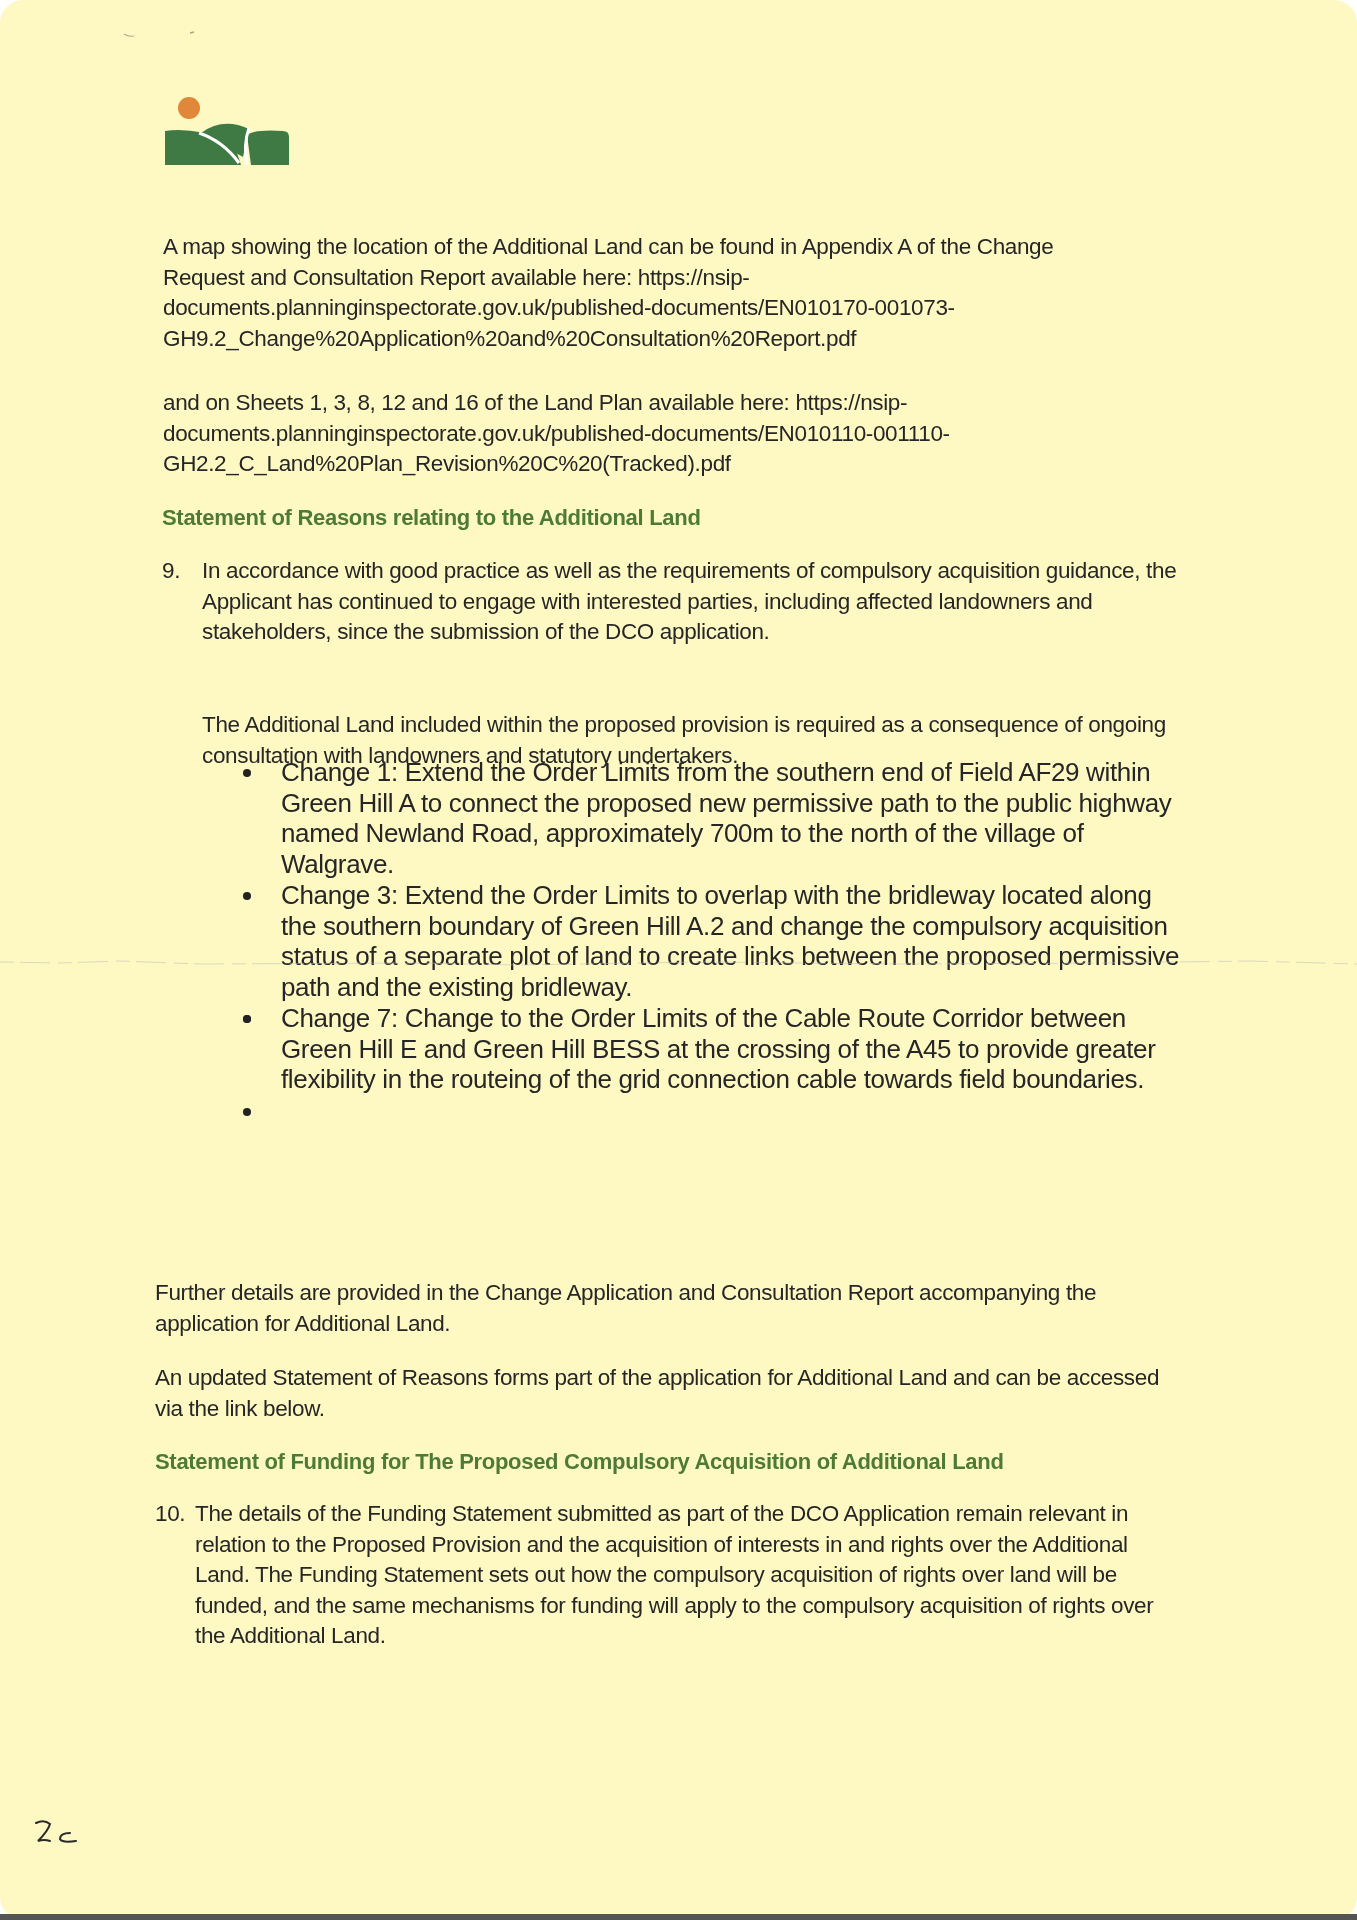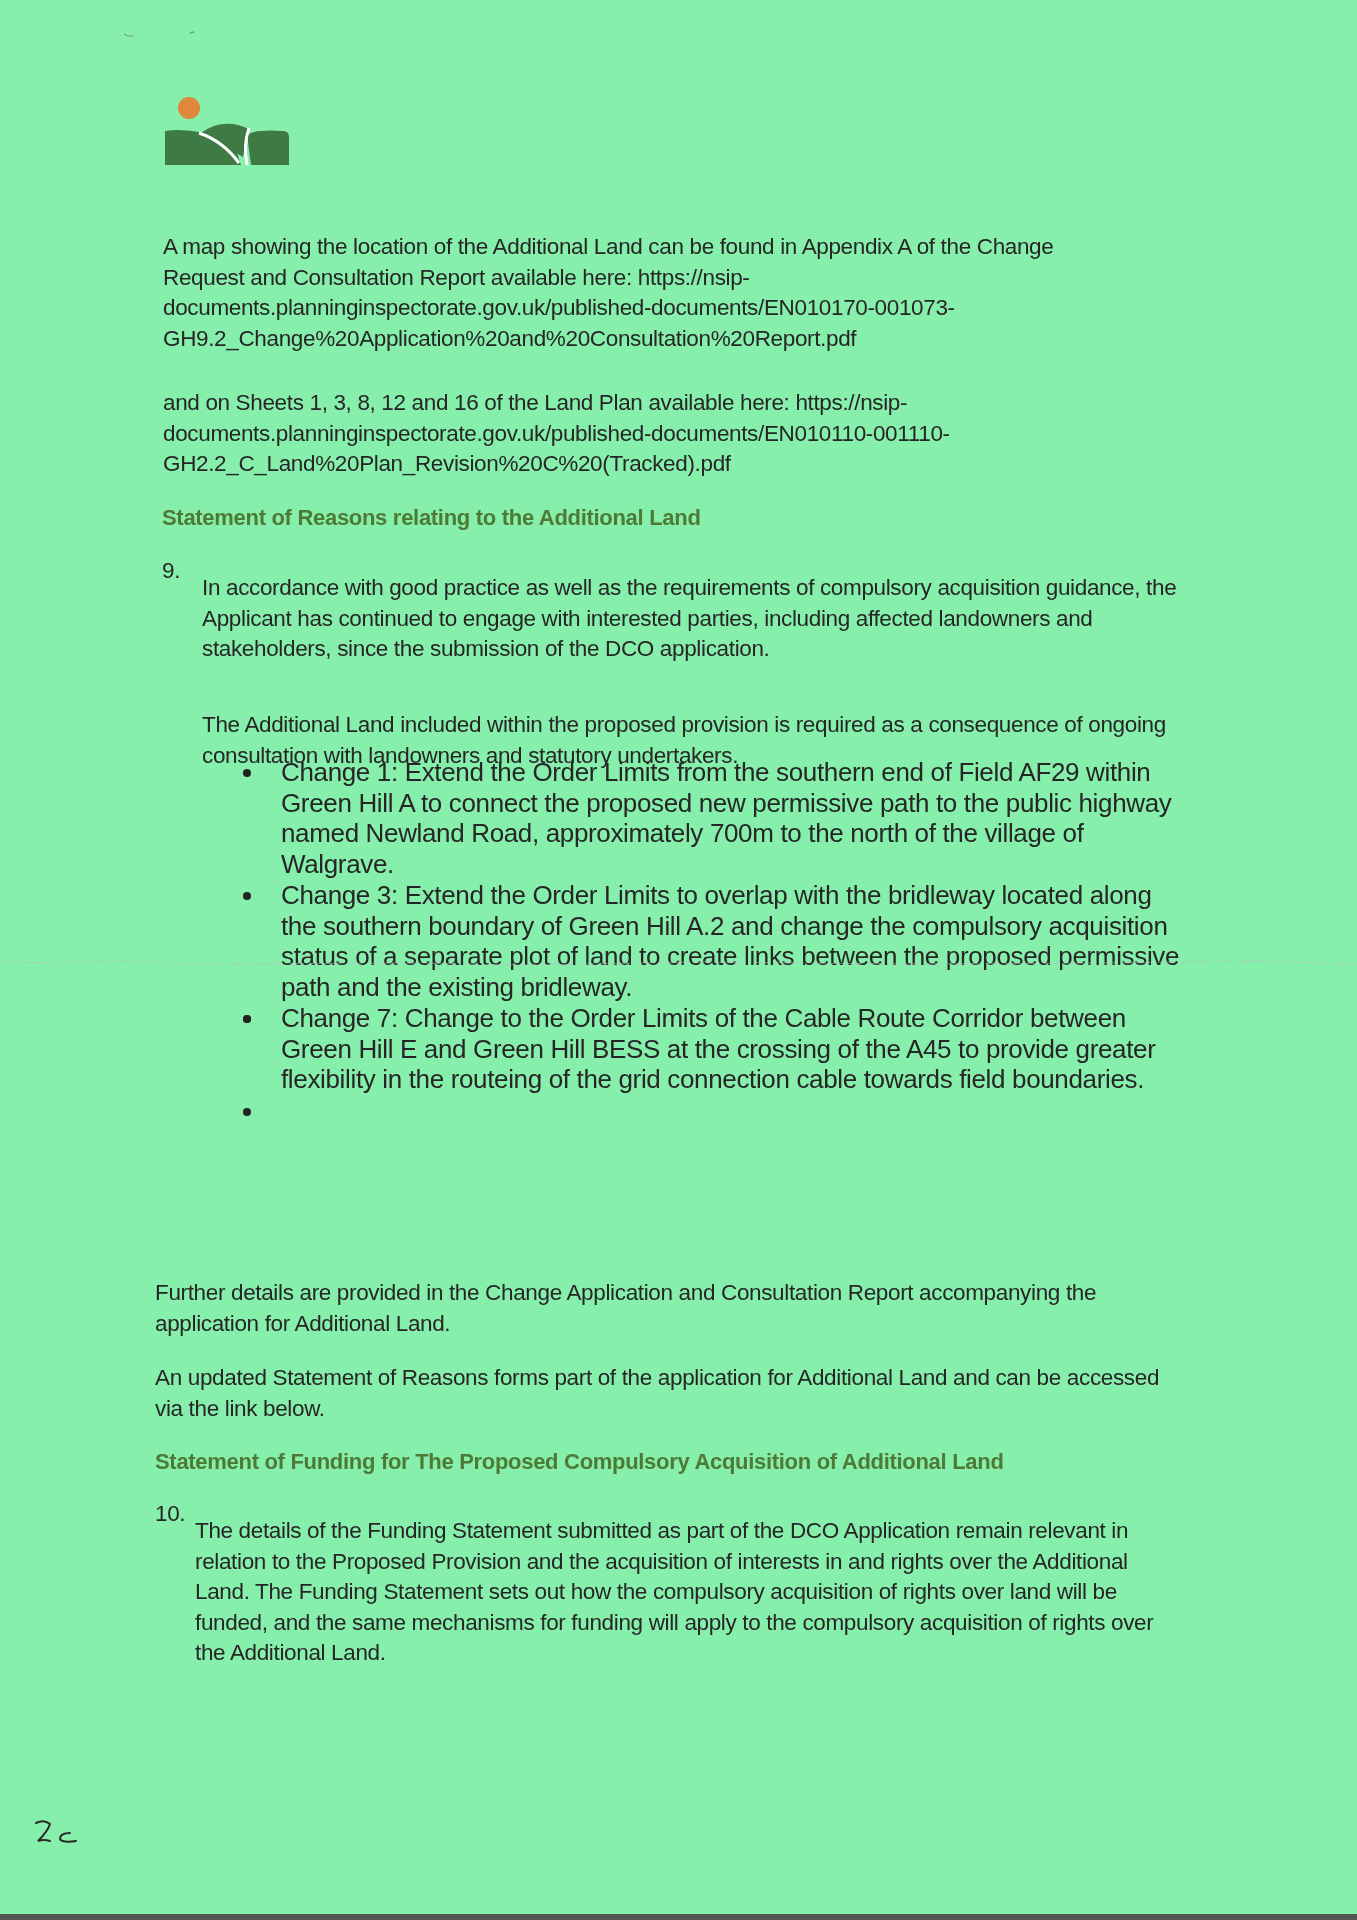--- a/index.html
+++ b/index.html
@@ -11,21 +11,22 @@
       width: 1357px;
       height: 1920px;
       position: relative;
       overflow: hidden;
       font-family: "Liberation Sans", "DejaVu Sans", sans-serif;
       color: #222222;
     }
     .page {
       position: absolute;
       inset: 0;
-      background: #86efac;
+      background: #fef9c3;
+      border-radius: 23px;
     }
     .scan-mark-top {
       position: absolute;
       left: 120px;
       top: 28px;
       width: 80px;
       height: 12px;
       opacity: 0.5;
     }
     .logo {
@@ -66,21 +67,20 @@
       letter-spacing: -0.35px;
       color: #262626;
     }
     .numbered .num {
       position: absolute;
       left: 0;
       top: 0;
     }
     .numbered .body {
       display: block;
-      margin-top: 17px;
     }
     .bullet-list {
       position: absolute;
       margin: 0;
       padding: 0;
       list-style: none;
       font-size: 26px;
       line-height: 30.5px;
       letter-spacing: -0.35px;
       color: #262626;

